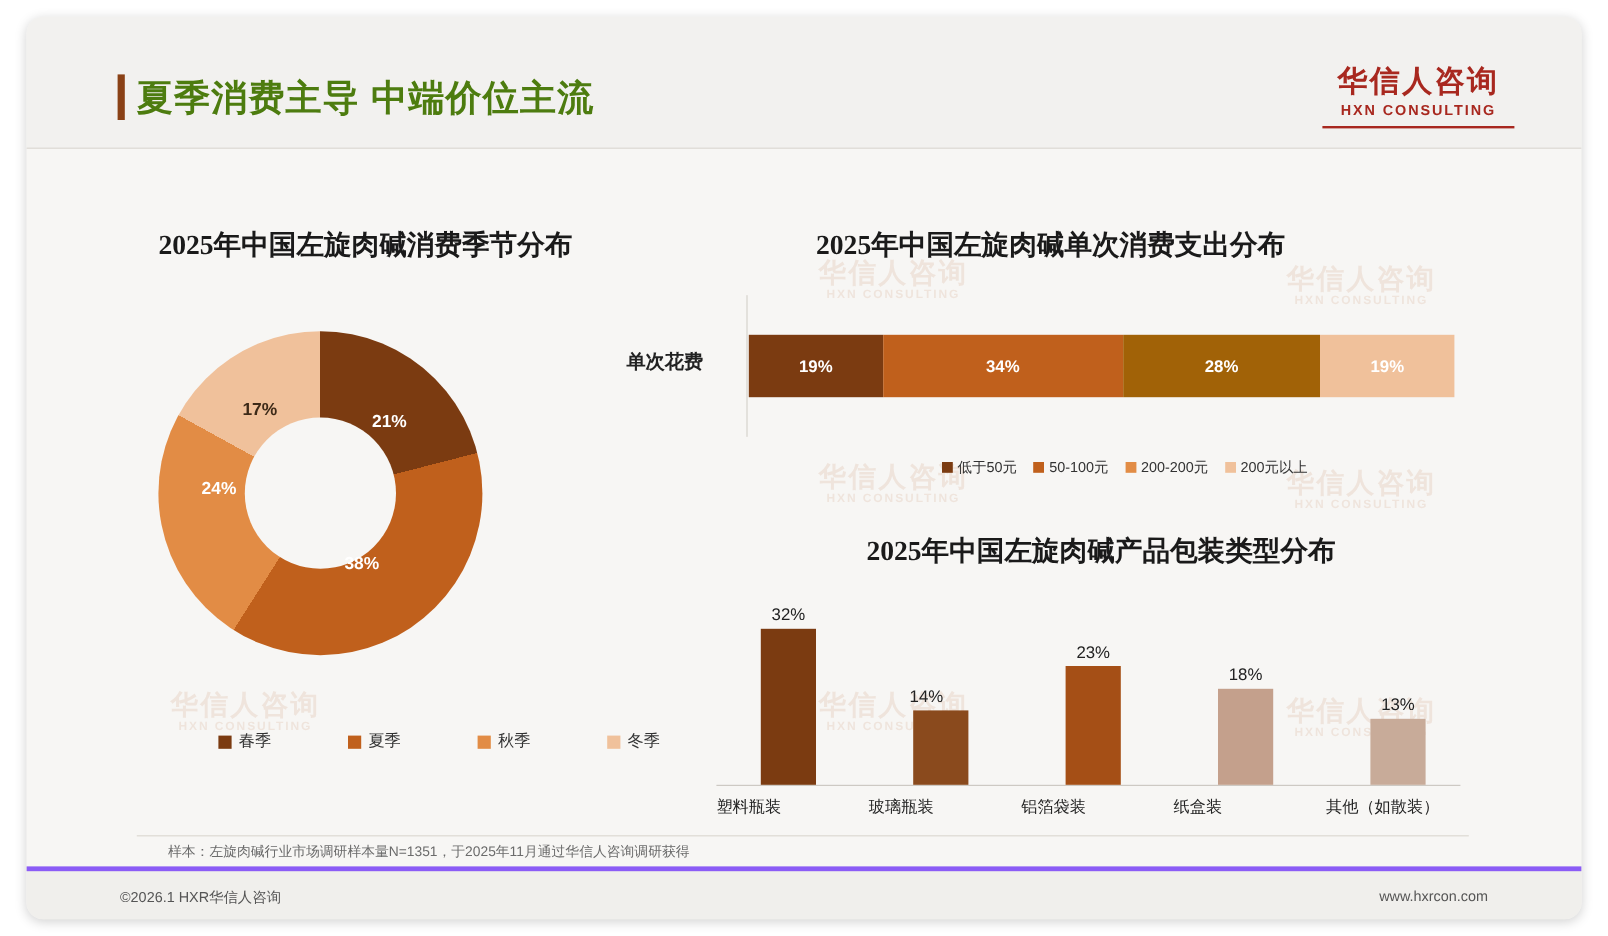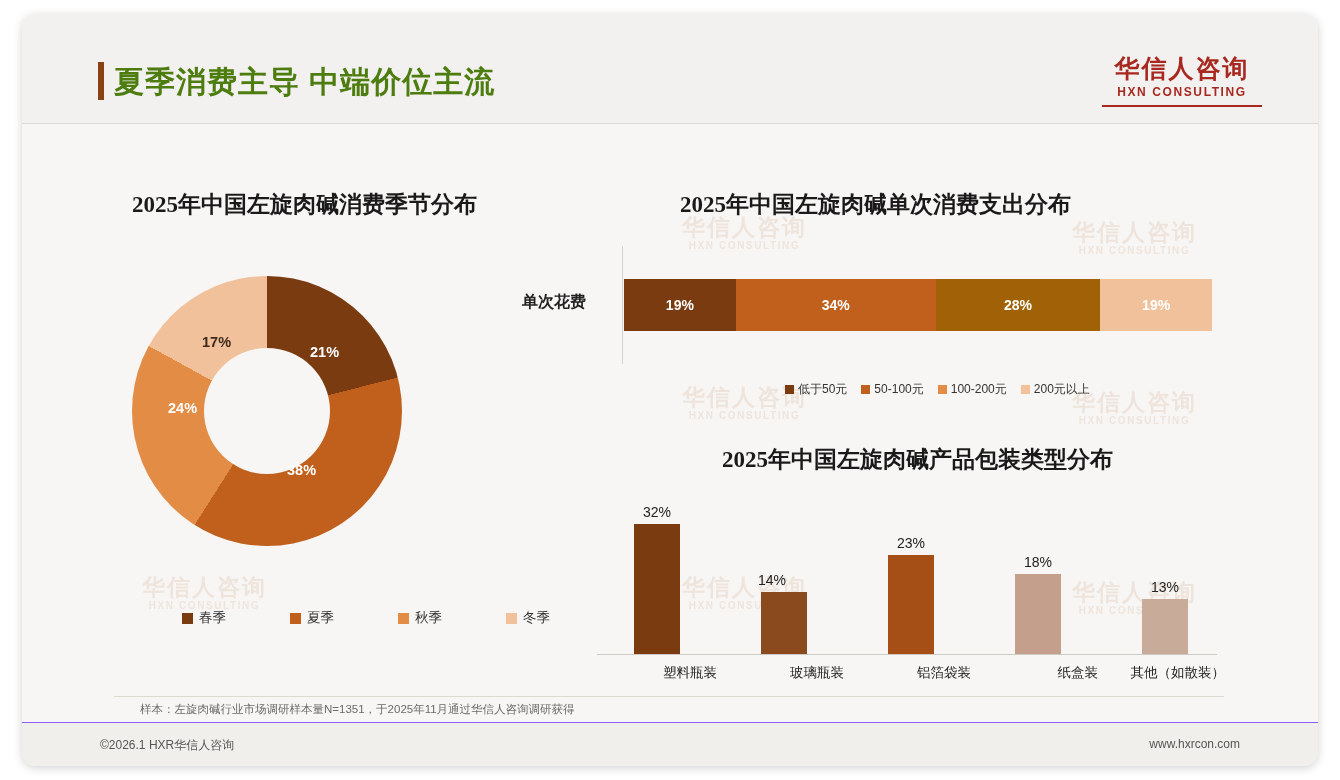--- a/index.html
+++ b/index.html
@@ -117,35 +117,35 @@
   #col-axis {
     position: absolute; left: 575px; top: 640px; width: 620px; height: 1px;
     background: #cdc9c3;
   }
   .col-bar { position: absolute; bottom: 0; width: 46px; }
   .col-val {
     position: absolute; width: 80px; text-align: center;
     font-size: 14px; color: #222;
   }
   .col-cat {
-    position: absolute; top: 650px; width: 120px; text-align: right;
+    position: absolute; top: 650px; width: 120px; text-align: left;
     font-size: 13.5px; color: #222; white-space: nowrap;
   }
   
   #source-rule {
     position: absolute; left: 92px; top: 682px; width: 1110px; height: 1px;
     background: #ddd9d3;
   }
   #source-note {
     position: absolute; left: 118px; top: 688px;
     font-size: 11.5px; color: #6b6b6b; white-space: nowrap;
   }
   #footer {
     position: absolute; left: 0; bottom: 0; width: 100%; height: 44px;
-    background: #f0efec; border-top: 1px solid #8b5cf6;
+    background: #f0efec; border-top: 4px solid #8b5cf6;
   }
   #copyright {
     position: absolute; left: 78px; top: 14px;
     font-size: 12px; color: #555;
   }
   #website {
     position: absolute; right: 78px; top: 14px;
     font-size: 12px; color: #555;
   }
 </style>
@@ -243,21 +243,21 @@
     <div class="legend-item">
       <span class="legend-swatch" style="background:#7b3b11"></span>
       <span class="legend-text">低于50元</span>
     </div>
     <div class="legend-item">
       <span class="legend-swatch" style="background:#c0601c"></span>
       <span class="legend-text">50-100元</span>
     </div>
     <div class="legend-item">
       <span class="legend-swatch" style="background:#e28c45"></span>
-      <span class="legend-text">100-200元</span>
+      <span class="legend-text">200-200元</span>
     </div>
     <div class="legend-item">
       <span class="legend-swatch" style="background:#f0c19b"></span>
       <span class="legend-text">200元以上</span>
     </div>
   </div>
 
   <div class="chart-title" style="left:700px; top:430px;">2025年中国左旋肉碱产品包装类型分布</div>
 
   <div id="col-axis"></div>

